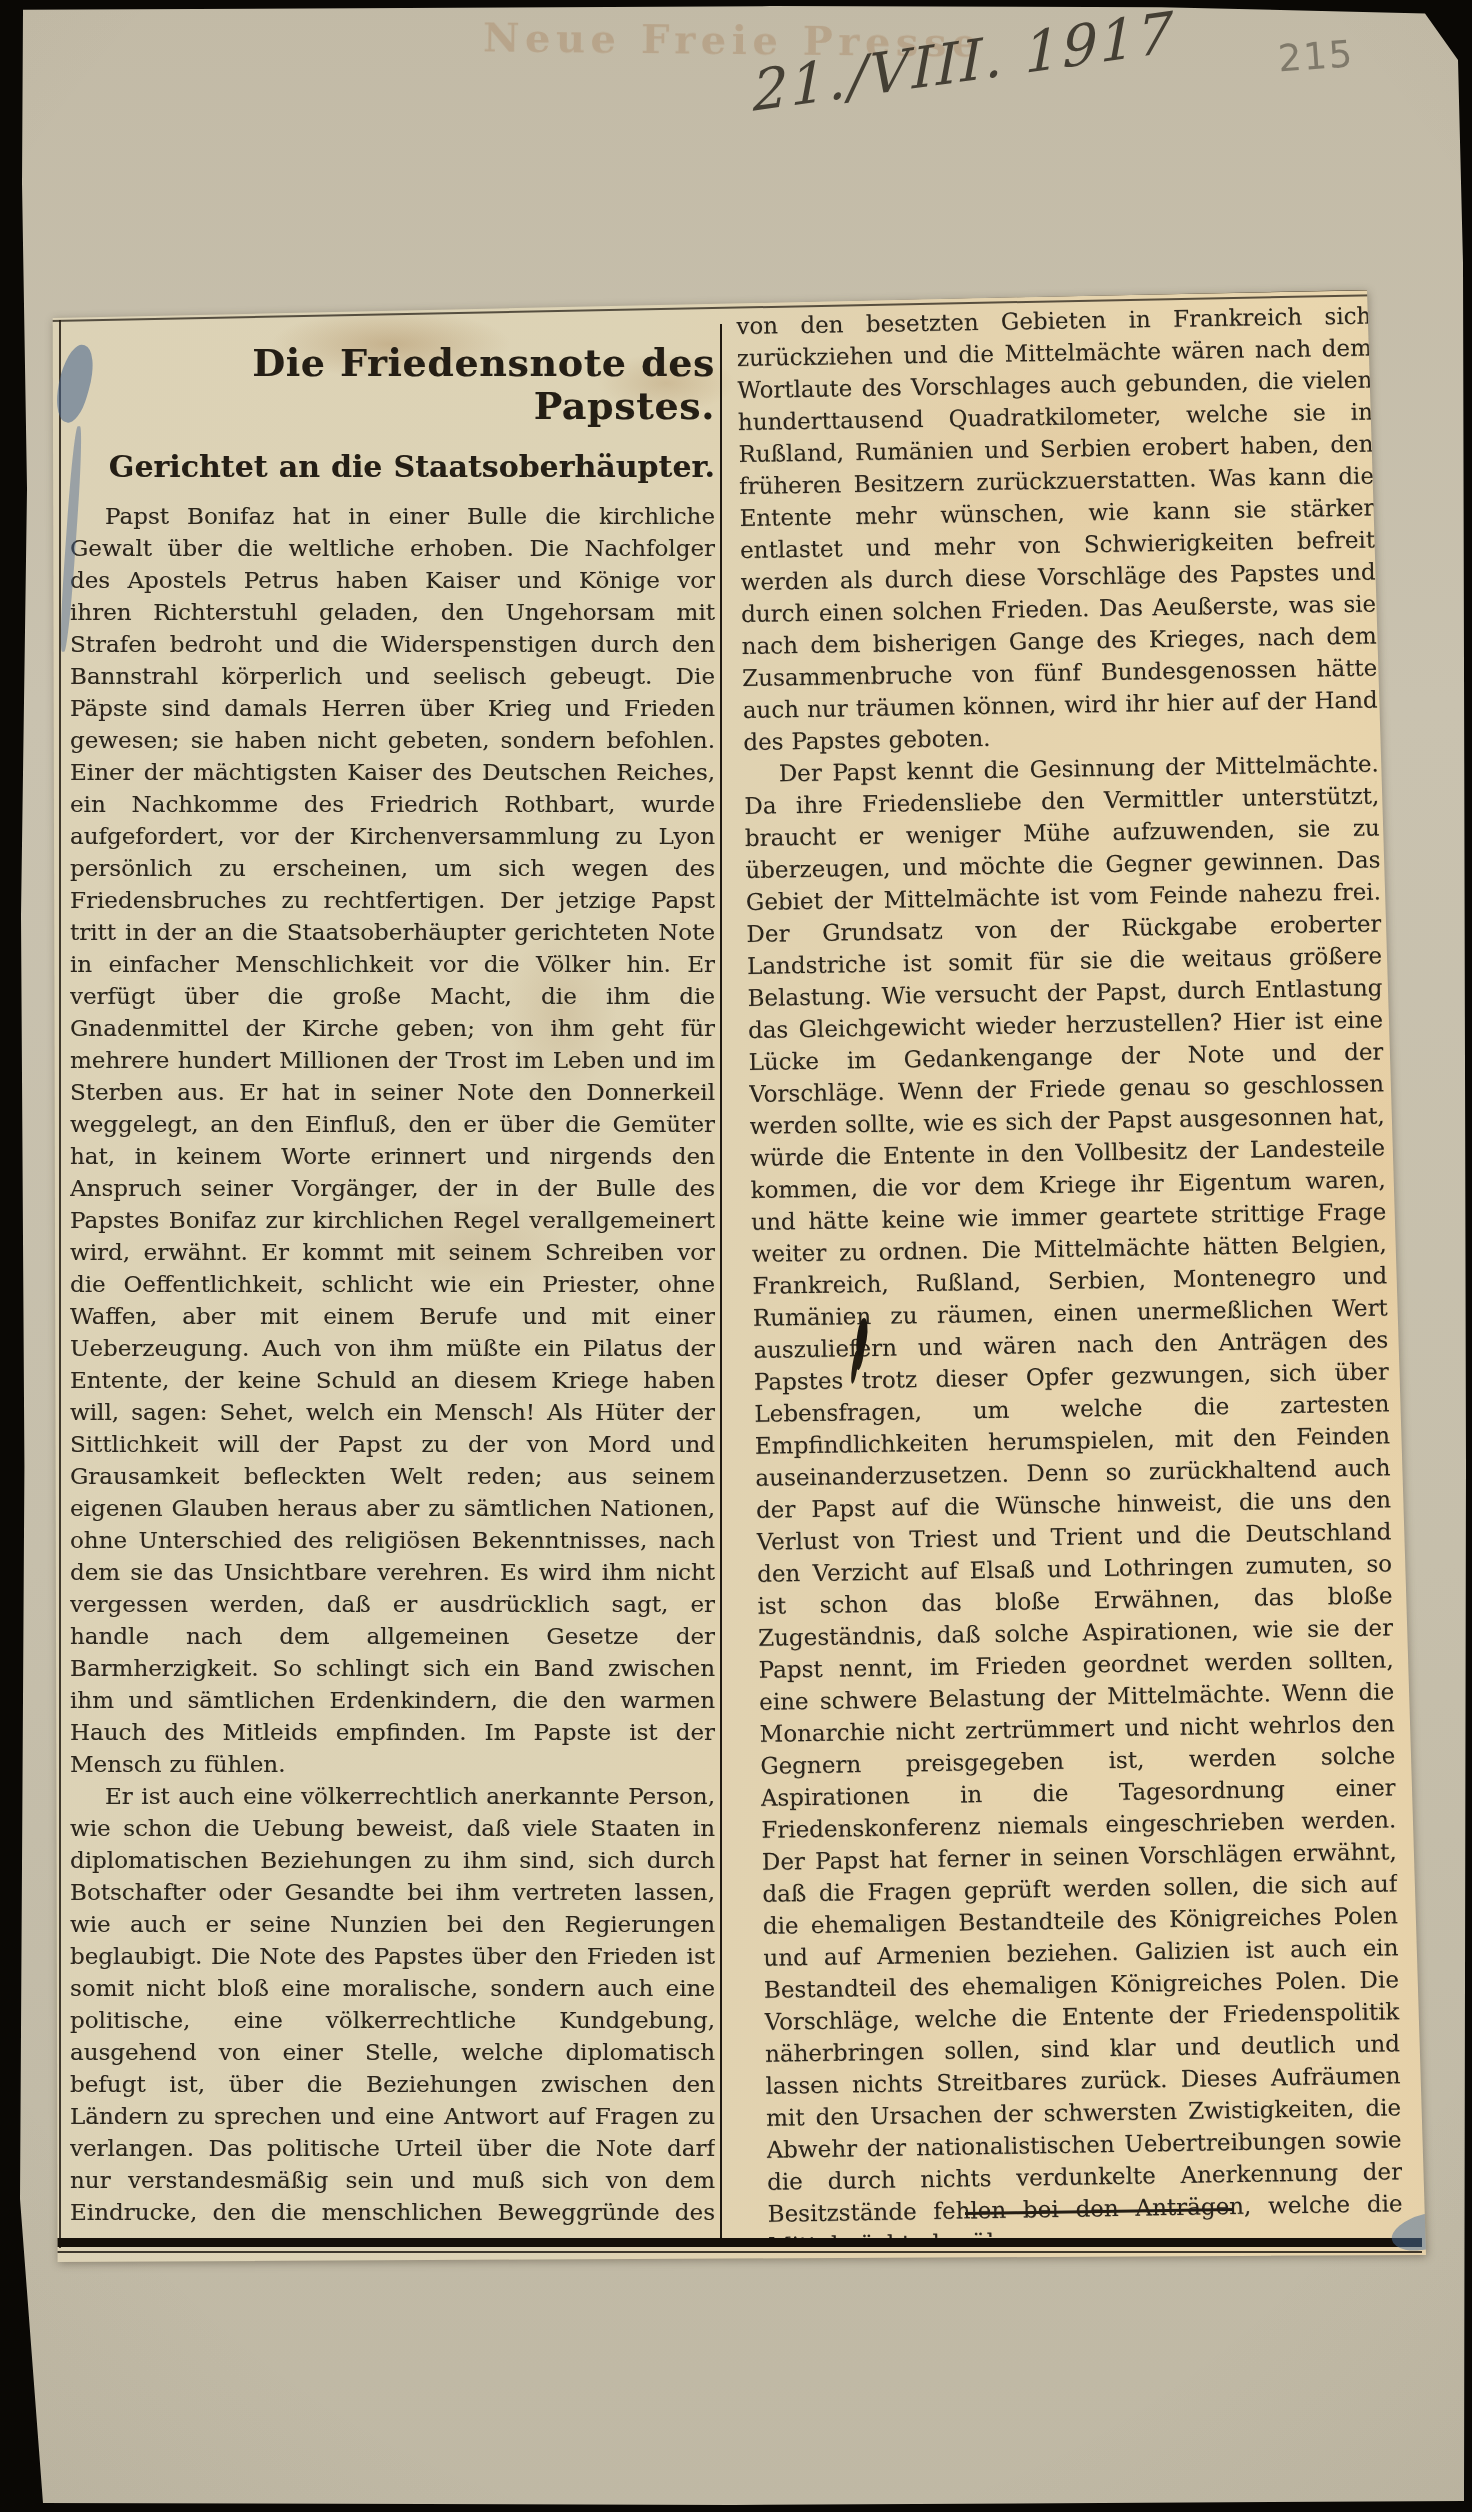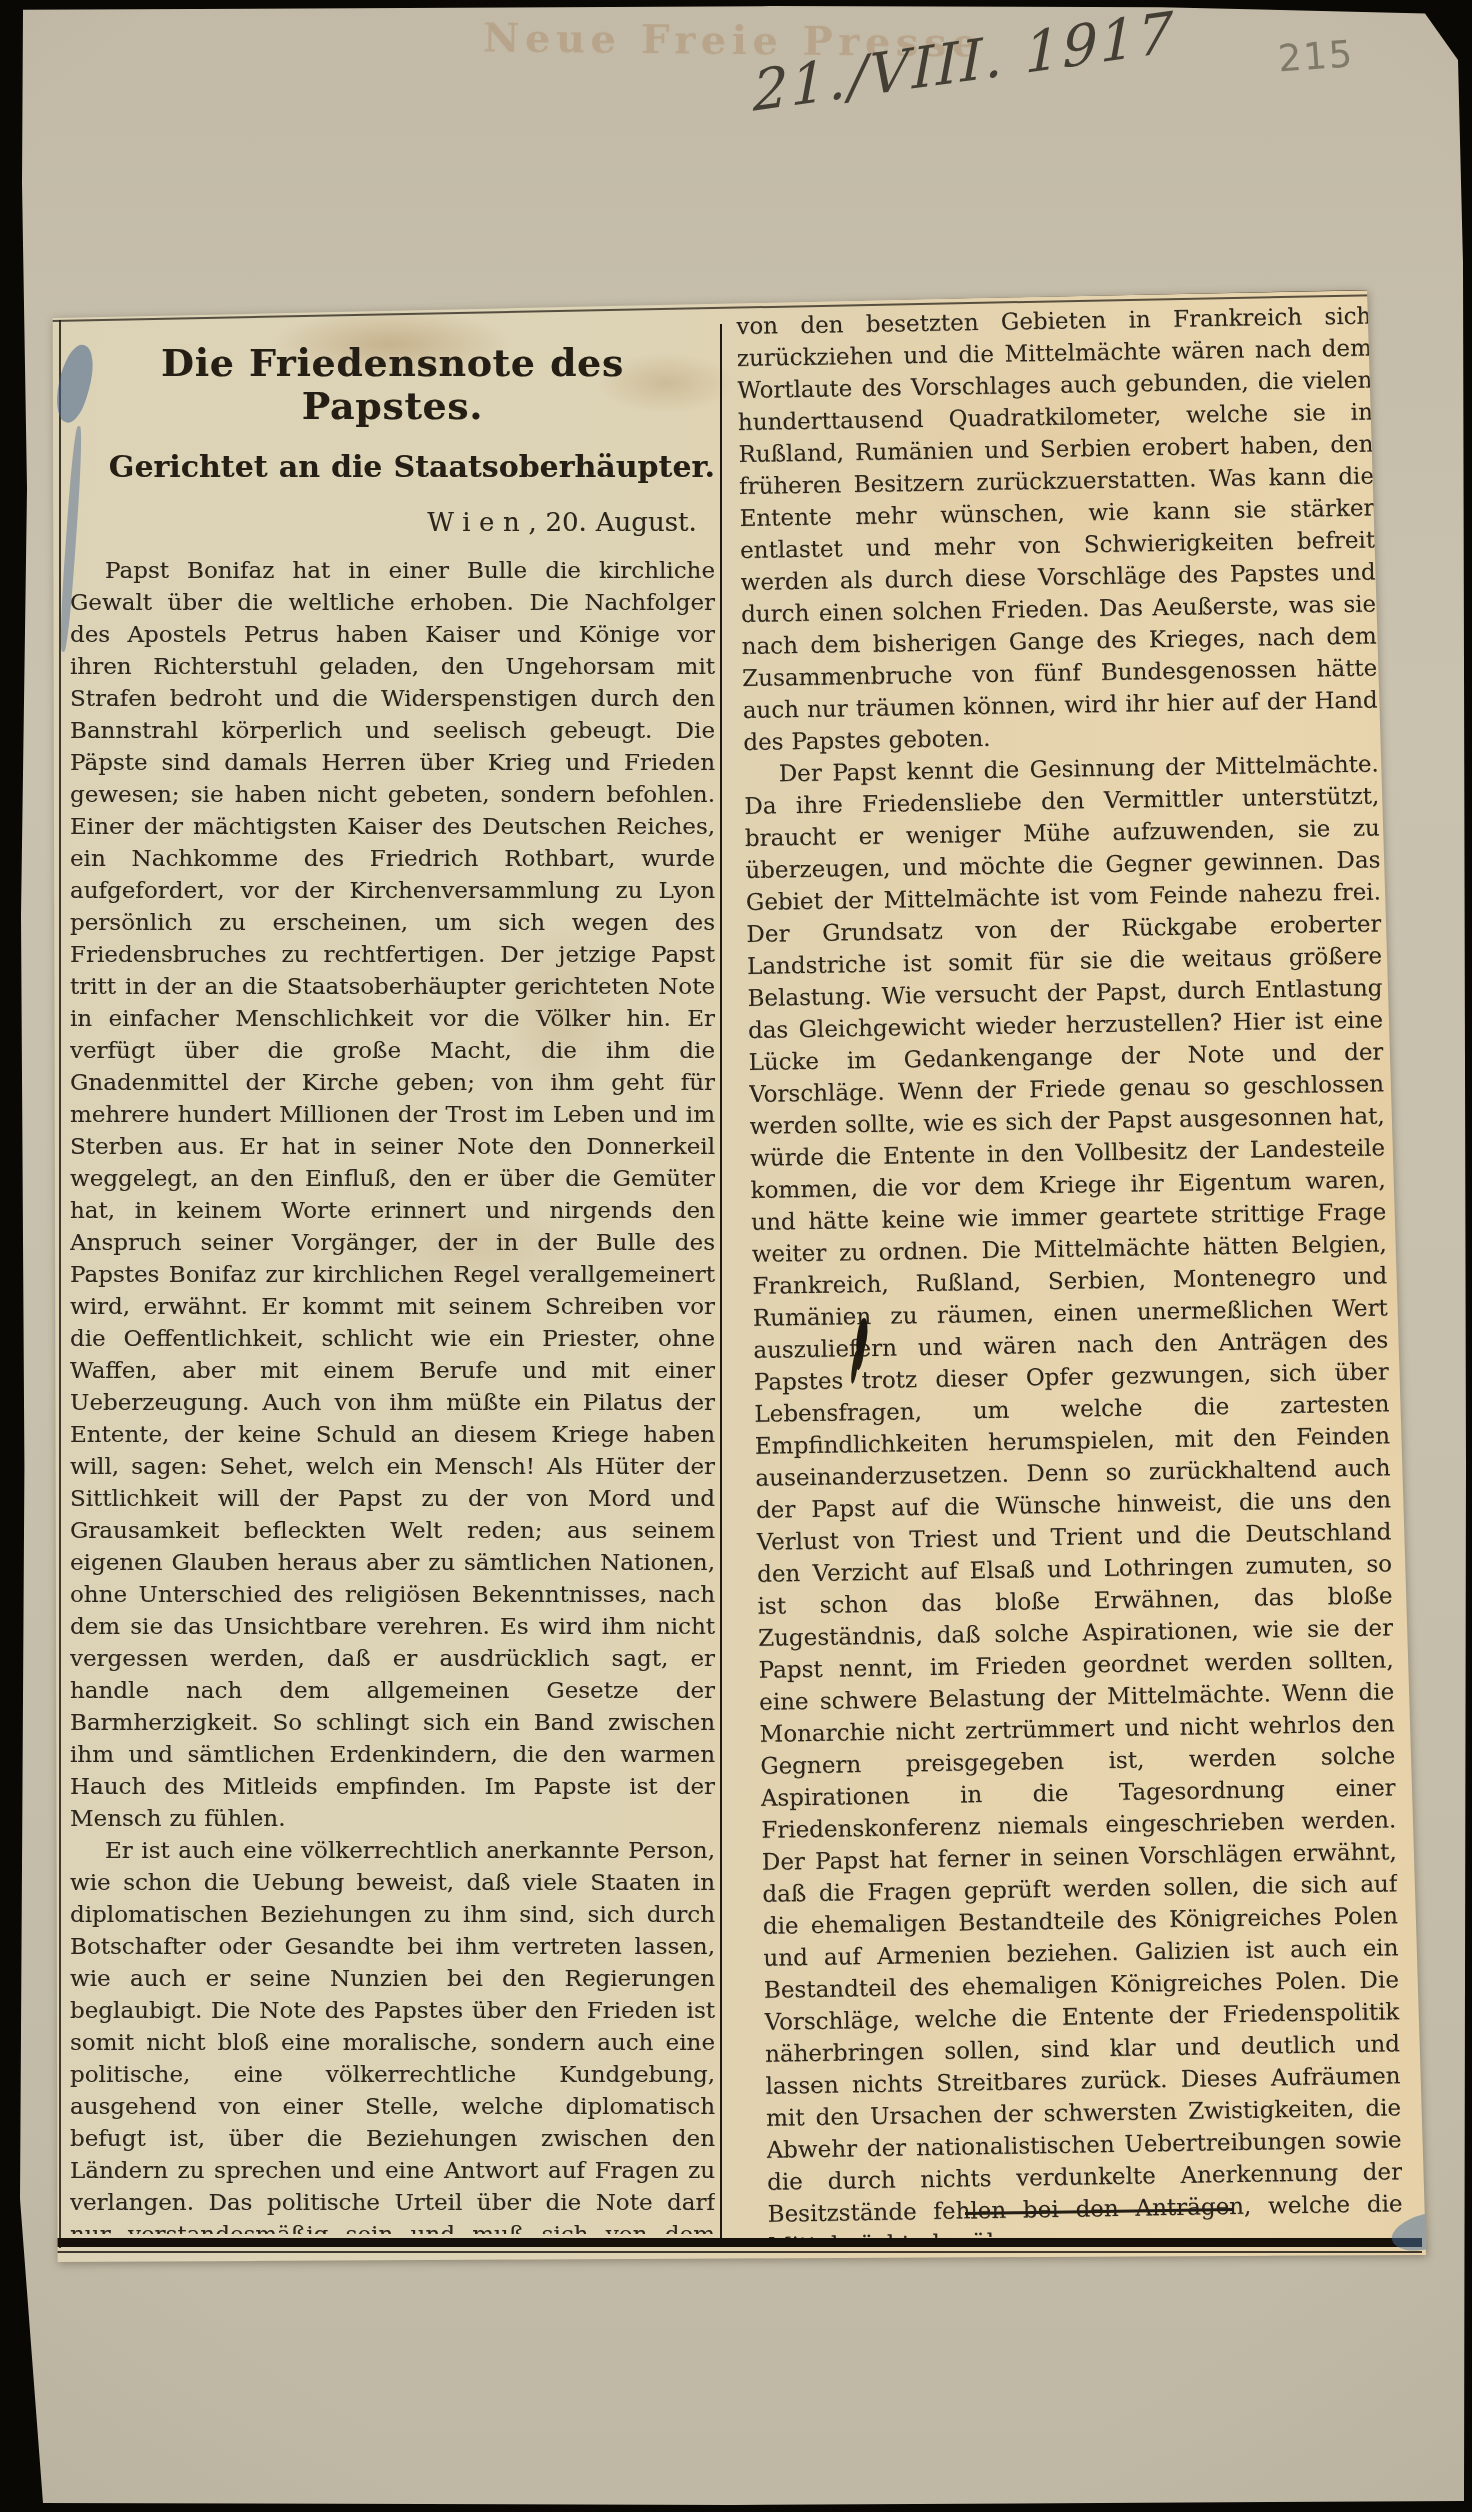--- a/index.html
+++ b/index.html
@@ -90,21 +90,21 @@
     font-size:23px;line-height:32px;
     text-align:justify;
     word-spacing:0.6px;
     text-shadow:0.2px 0.4px 0 rgba(43,37,28,.32);
   }
   .col-left{left:21px;top:40px;width:645px;height:1909px;overflow:hidden;}
   .col-right{left:687px;top:18.3px;width:635px;height:1931px;overflow:hidden;
     transform:rotate(-.95deg);transform-origin:left top;padding-top:7.3px;}
 
   .title{
-    margin:16px 0 0;text-align:center;
+    margin:16px 0 0;text-align:right;
     font-size:38px;line-height:43px;font-weight:bold;
     letter-spacing:0.6px;color:#241e15;
   }
   .subtitle{
     margin:23px 0 0;text-align:right;
     font-size:30px;line-height:34px;font-weight:bold;color:#241e15;
   }
   .dateline{margin:22px 18.3px 0 0;text-align:right;font-size:26px;color:#2b251c;}
   .dateline .city{letter-spacing:8.6px;}
   .body-text{margin-top:16px;}
@@ -141,21 +141,20 @@
       <div class="heavy"></div>
       <div class="thin"></div>
     </div>
 
     <div class="left-rule"></div>
     <div class="divider-rule"></div>
 
     <div class="col col-left">
       <h1 class="title">Die Friedensnote des Papstes.</h1>
       <h2 class="subtitle">Gerichtet an die Staatsoberhäupter.</h2>
-      <div class="dateline"><span class="city">Wien</span><span>, 20. August.</span></div>
       <div class="body-text">
           <p class="para">Papst Bonifaz hat in einer Bulle die kirchliche Gewalt über die weltliche erhoben. Die Nachfolger des Apostels Petrus haben Kaiser und Könige vor ihren Richterstuhl geladen, den Ungehorsam mit Strafen bedroht und die Widerspenstigen durch den Bannstrahl körperlich und seelisch gebeugt. Die Päpste sind damals Herren über Krieg und Frieden gewesen; sie haben nicht gebeten, sondern befohlen. Einer der mächtigsten Kaiser des Deutschen Reiches, ein Nachkomme des Friedrich Rothbart, wurde aufgefordert, vor der Kirchenversammlung zu Lyon persönlich zu erscheinen, um sich wegen des Friedensbruches zu rechtfertigen. Der jetzige Papst tritt in der an die Staatsoberhäupter gerichteten Note in einfacher Menschlichkeit vor die Völker hin. Er verfügt über die große Macht, die ihm die Gnadenmittel der Kirche geben; von ihm geht für mehrere hundert Millionen der Trost im Leben und im Sterben aus. Er hat in seiner Note den Donnerkeil weggelegt, an den Einfluß, den er über die Gemüter hat, in keinem Worte erinnert und nirgends den Anspruch seiner Vorgänger, der in der Bulle des Papstes Bonifaz zur kirchlichen Regel verallgemeinert wird, erwähnt. Er kommt mit seinem Schreiben vor die Oeffentlichkeit, schlicht wie ein Priester, ohne Waffen, aber mit einem Berufe und mit einer Ueberzeugung. Auch von ihm müßte ein Pilatus der Entente, der keine Schuld an diesem Kriege haben will, sagen: Sehet, welch ein Mensch! Als Hüter der Sittlichkeit will der Papst zu der von Mord und Grausamkeit befleckten Welt reden; aus seinem eigenen Glauben heraus aber zu sämtlichen Nationen, ohne Unterschied des religiösen Bekenntnisses, nach dem sie das Unsichtbare verehren. Es wird ihm nicht vergessen werden, daß er ausdrücklich sagt, er handle nach dem allgemeinen Gesetze der Barmherzigkeit. So schlingt sich ein Band zwischen ihm und sämtlichen Erdenkindern, die den warmen Hauch des Mitleids empfinden. Im Papste ist der Mensch zu fühlen.</p>
           <p class="para">Er ist auch eine völkerrechtlich anerkannte Person, wie schon die Uebung beweist, daß viele Staaten in diplomatischen Beziehungen zu ihm sind, sich durch Botschafter oder Gesandte bei ihm vertreten lassen, wie auch er seine Nunzien bei den Regierungen beglaubigt. Die Note des Papstes über den Frieden ist somit nicht bloß eine moralische, sondern auch eine politische, eine völkerrechtliche Kundgebung, ausgehend von einer Stelle, welche diplomatisch befugt ist, über die Beziehungen zwischen den Ländern zu sprechen und eine Antwort auf Fragen zu verlangen. Das politische Urteil über die Note darf nur verstandesmäßig sein und muß sich von dem Eindrucke, den die menschlichen Beweggründe des Papstes hervorrufen, loslösen. Der Papst hat gewußt, daß der Vermittler des Friedens auf die schärfsten Widerstände bei den Führern der Entente stoßen werde. Er hat die Vorsicht gebraucht, seine Note nicht zu bestimmten Anträgen, wie die Vorschläge zu behandeln seien, zusammenzufassen. Er verlangt nicht, daß sie einer Konferenz zu unterbreiten und in einem persönlichen Meinungsaustausch zu beraten seien; er läßt das Schreiben in die unbestimmte Hoffnung auslaufen, daß sie genehmigt werden. Er folgt dem Gedankengang der Entente, soweit der ausgleichende Wille des Vermittlers dies zuläßt. Der von ihr verfemte Grundsatz eines Friedens ohne Annexionen wird in dieser scharfen Prägung nicht als Unterlage des Vertrags empfohlen. Die Entente regt sich bis zum heutigen Tage auf, weil der frühere Reichskanzler einmal von einem Frieden nach der Kriegskarte gesprochen hat. Der Papst will die vollständige Räumung von Belgien und Bürgschaften für die politische, militärische und wirtschaftliche Unabhängigkeit dieses Landes. Die Deutschen sollen</p>
         </div>
     </div>
 
     <div class="col col-right">
         <p class="para noindent">von den besetzten Gebieten in Frankreich sich zurückziehen und die Mittelmächte wären nach dem Wortlaute des Vorschlages auch gebunden, die vielen hunderttausend Quadratkilometer, welche sie in Rußland, Rumänien und Serbien erobert haben, den früheren Besitzern zurückzuerstatten. Was kann die Entente mehr wünschen, wie kann sie stärker entlastet und mehr von Schwierigkeiten befreit werden als durch diese Vorschläge des Papstes und durch einen solchen Frieden. Das Aeußerste, was sie nach dem bisherigen Gange des Krieges, nach dem Zusammenbruche von fünf Bundesgenossen hätte auch nur träumen können, wird ihr hier auf der Hand des Papstes geboten.</p>
         <p class="para">Der Papst kennt die Gesinnung der Mittelmächte. Da ihre Friedensliebe den Vermittler unterstützt, braucht er weniger Mühe aufzuwenden, sie zu überzeugen, und möchte die Gegner gewinnen. Das Gebiet der Mittelmächte ist vom Feinde nahezu frei. Der Grundsatz von der Rückgabe eroberter Landstriche ist somit für sie die weitaus größere Belastung. Wie versucht der Papst, durch Entlastung das Gleichgewicht wieder herzustellen? Hier ist eine Lücke im Gedankengange der Note und der Vorschläge. Wenn der Friede genau so geschlossen werden sollte, wie es sich der Papst ausgesonnen hat, würde die Entente in den Vollbesitz der Landesteile kommen, die vor dem Kriege ihr Eigentum waren, und hätte keine wie immer geartete strittige Frage weiter zu ordnen. Die Mittelmächte hätten Belgien, Frankreich, Rußland, Serbien, Montenegro und Rumänien zu räumen, einen unermeßlichen Wert auszuliefern und wären nach den Anträgen des Papstes trotz dieser Opfer gezwungen, sich über Lebensfragen, um welche die zartesten Empfindlichkeiten herumspielen, mit den Feinden auseinanderzusetzen. Denn so zurückhaltend auch der Papst auf die Wünsche hinweist, die uns den Verlust von Triest und Trient und die Deutschland den Verzicht auf Elsaß und Lothringen zumuten, so ist schon das bloße Erwähnen, das bloße Zugeständnis, daß solche Aspirationen, wie sie der Papst nennt, im Frieden geordnet werden sollten, eine schwere Belastung der Mittelmächte. Wenn die Monarchie nicht zertrümmert und nicht wehrlos den Gegnern preisgegeben ist, werden solche Aspirationen in die Tagesordnung einer Friedenskonferenz niemals eingeschrieben werden. Der Papst hat ferner in seinen Vorschlägen erwähnt, daß die Fragen geprüft werden sollen, die sich auf die ehemaligen Bestandteile des Königreiches Polen und auf Armenien beziehen. Galizien ist auch ein Bestandteil des ehemaligen Königreiches Polen. Die Vorschläge, welche die Entente der Friedenspolitik näherbringen sollen, sind klar und deutlich und lassen nichts Streitbares zurück. Dieses Aufräumen mit den Ursachen der schwersten Zwistigkeiten, die Abwehr der nationalistischen Uebertreibungen sowie die durch nichts verdunkelte Anerkennung der Besitzstände fehlen bei den Anträgen, welche die Mittelmächte berühren.</p>
       </div>

